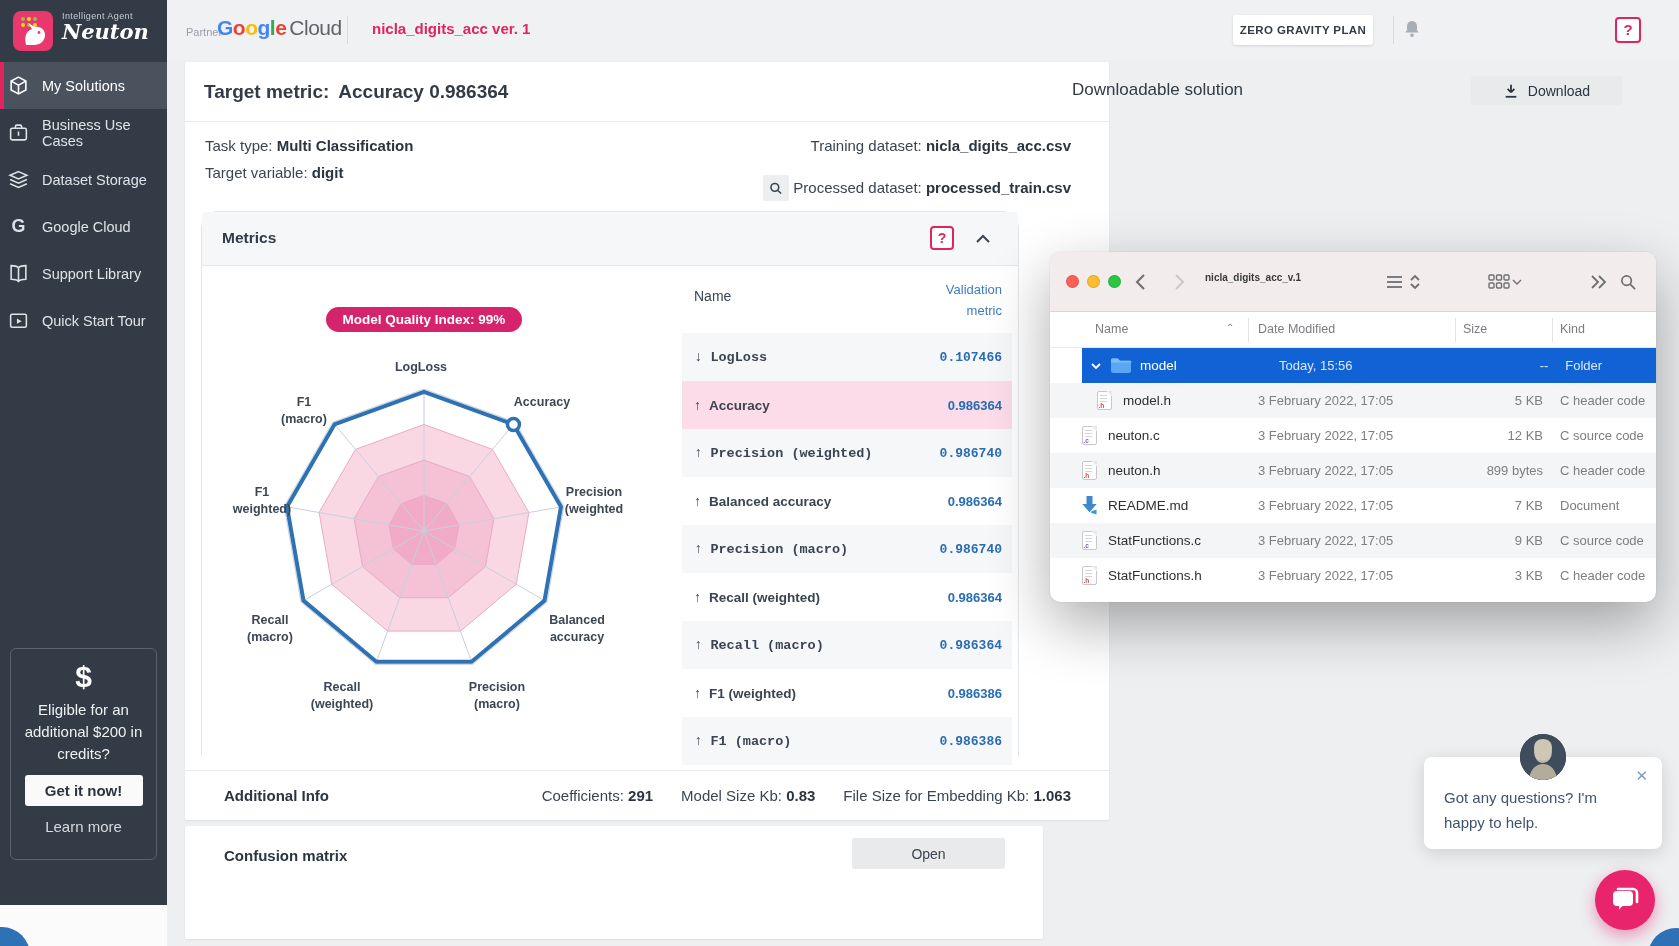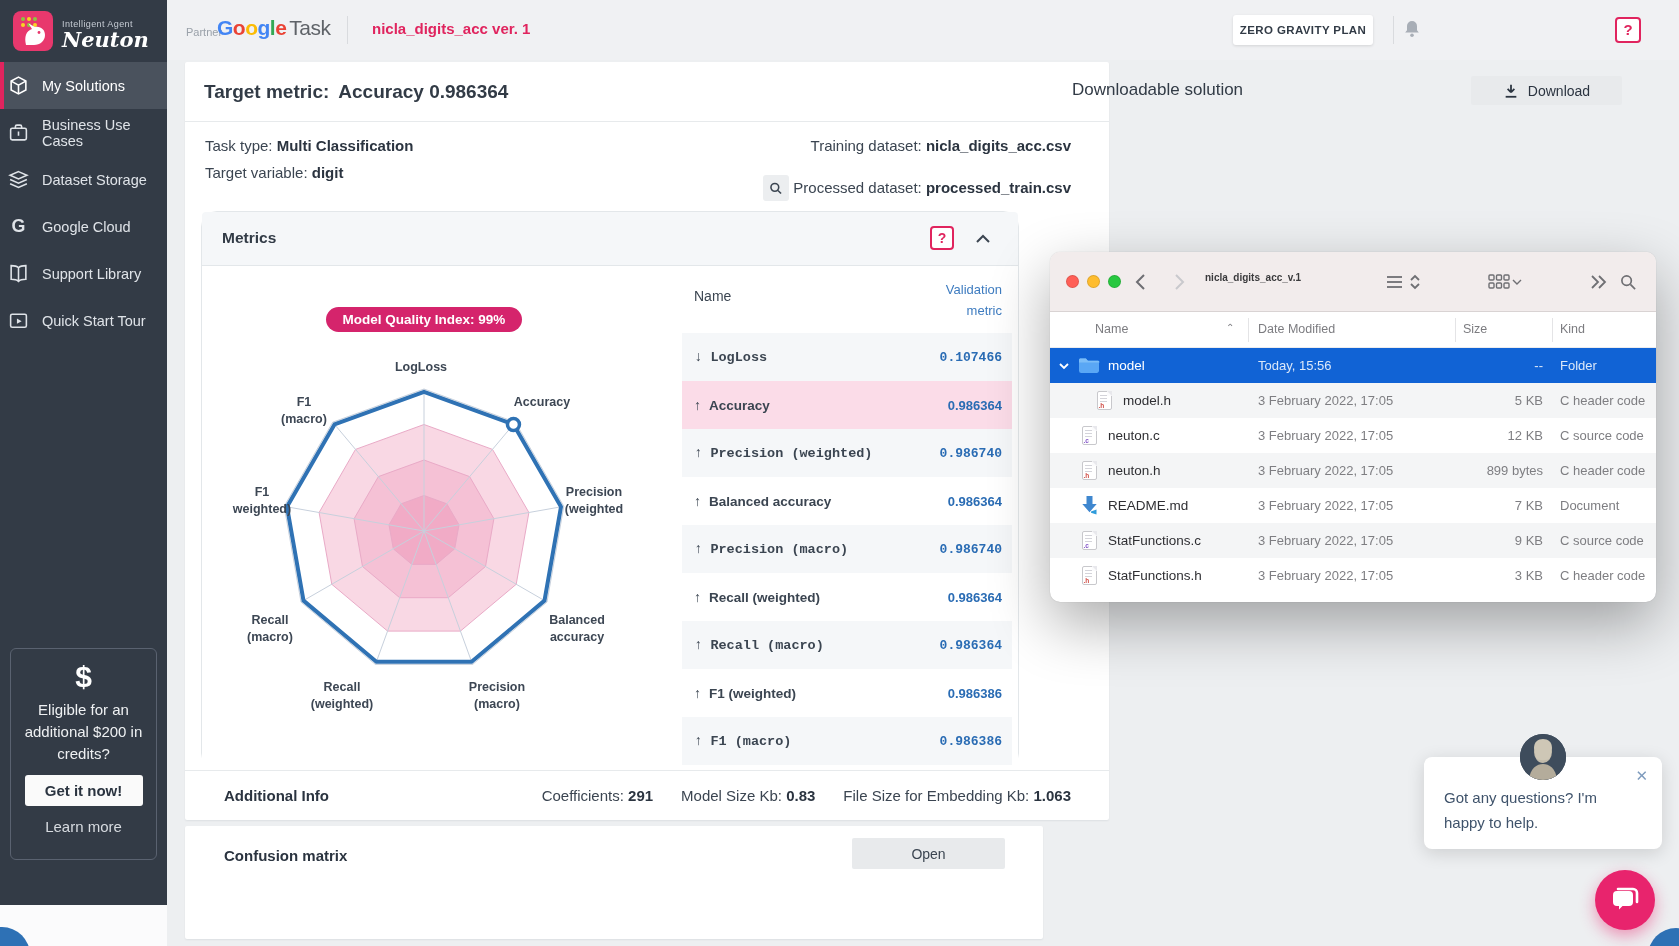--- a/index.html
+++ b/index.html
@@ -2,21 +2,21 @@
 <html><head>
 <meta charset="utf-8">
 <style>
   * { box-sizing: border-box; }
   html,body { margin:0; padding:0; }
   body { font-family:"Liberation Sans", sans-serif; background:#dfe2e5; }
   #screen { position:relative; width:1679px; height:946px; background:#edeff1; overflow:hidden; }
 
   
   .sidebar { position:absolute; left:0; top:0; width:167px; height:905px; background:#333b46; z-index:5; }
-  .logo { display:flex; align-items:flex-end; gap:9px; padding:11px 0 11px 13px; height:62px; }
+  .logo { display:flex; align-items:flex-start; gap:9px; padding:11px 0 11px 13px; height:62px; }
   .logo-mark { width:40px; height:40px; border-radius:8px; background:#e8386d; flex:0 0 auto; }
   .logo-text .tagline { font-size:9px; color:#c6ccd4; letter-spacing:.4px; }
   .logo-text .brandname { font-family:"DejaVu Serif", serif; font-style:italic; font-weight:bold; font-size:21px; color:#ffffff; line-height:22px; }
   .nav-item { position:relative; display:flex; align-items:center; gap:13px; height:47px; padding-left:8px; color:#dfe3e8; font-size:14.5px; cursor:pointer; }
   .nav-item.active { background:#4a525d; color:#ffffff; }
   .nav-item.active::before { content:""; position:absolute; left:0; top:0; bottom:0; width:4px; background:#e0245e; }
   .nav-icon { width:21px; height:21px; display:inline-flex; }
   .nav-icon svg { width:21px; height:21px; }
   .promo { position:absolute; left:10px; right:10px; top:648px; height:212px; border:1px solid #5a6270; border-radius:6px; text-align:center; color:#eef0f2; padding-top:10px; }
   .promo-dollar { font-size:30px; font-weight:bold; color:#fff; line-height:36px; }
@@ -95,21 +95,21 @@
   .f-colhead { position:relative; height:36px; background:#fff; border-bottom:1px solid #ececee; font-size:12.5px; color:#7c7c80; }
   .f-colhead .ch { position:absolute; top:10px; }
   .cdiv { position:absolute; top:6px; width:1px; height:24px; background:#e4e4e6; }
   .f-rows { position:relative; }
   .f-row { display:flex; align-items:center; height:35px; font-size:13px; color:#7e7e82; cursor:default; }
   .f-row .cell-name { width:198px; display:flex; align-items:center; color:#2f2f33; font-size:13.5px; }
   .f-row .cell-date { width:207px; padding-left:10px; }
   .f-row .cell-size { width:97px; text-align:right; padding-right:9px; }
   .f-row .cell-kind { width:104px; padding-left:8px; }
   .f-row.fstripe { background:#f4f5f6; }
-  .f-row.sel { background:#1163d5; color:rgba(255,255,255,.85); }
+  .f-row.sel { background:#1163d5; color:rgba(255,255,255,.85);margin-left:32px; }
   .f-row.sel .cell-name { color:#fff; }
   .disc { width:16px; margin-left:8px; display:inline-flex; }
   .fic-gap { display:inline-flex; width:22px; margin-left:4px; justify-content:center; }
   .indent .fic-gap { margin-left:19px; }
   .fic { position:relative; width:15px; height:19px; background:#fff; border:1px solid #c8c8cc; border-radius:2px; }
   .fic::before { content:""; position:absolute; right:-1px; top:-1px; border-style:solid; border-width:0 5px 5px 0; border-color:transparent #e8e8ec #fbfbfc transparent; }
   .fic .lines { position:absolute; left:2px; right:4px; top:3px; height:8px; background:repeating-linear-gradient(#d4d4da 0 1px, transparent 1px 3px); }
   .fic .ext { position:absolute; left:1px; bottom:0; font-size:6.5px; font-weight:bold; }
   .ext-h { color:#cf4a43; } .ext-c { color:#8456c8; }
   .fname { margin-left:8px; }
@@ -204,21 +204,21 @@
       <div class="promo-dollar">$</div>
       <div class="promo-msg">Eligible for an additional $200 in credits?</div>
       <button class="promo-btn">Get it now!</button>
       <span class="promo-link">Learn more</span>
     </div>
   </aside>
   <div class="sidebar-bottom"></div>
 
   <header class="header">
     <span class="partner">Partner</span>
-    <span class="google-logo"><span id="google-letters"><span style="color: rgb(66, 133, 244);">G</span><span style="color: rgb(234, 67, 53);">o</span><span style="color: rgb(251, 188, 5);">o</span><span style="color: rgb(66, 133, 244);">g</span><span style="color: rgb(52, 168, 83);">l</span><span style="color: rgb(234, 67, 53);">e</span></span><span class="cloud-word">Task</span></span>
+    <span class="google-logo"><span id="google-letters"><span style="color: rgb(66, 133, 244);">G</span><span style="color: rgb(234, 67, 53);">o</span><span style="color: rgb(251, 188, 5);">o</span><span style="color: rgb(66, 133, 244);">g</span><span style="color: rgb(52, 168, 83);">l</span><span style="color: rgb(234, 67, 53);">e</span></span><span class="cloud-word">Cloud</span></span>
     <div class="hdr-divider" style="left:180px;"></div>
     <span class="solution-title">nicla_digits_acc ver. 1</span>
     <button class="plan-btn">ZERO GRAVITY PLAN</button>
     <div class="hdr-divider" style="left:1226px;"></div>
     <span class="bell">
       <svg viewBox="0 0 24 24" width="24" height="24">
           <path d="M12 3a5 5 0 0 0-5 5v4.2L5.2 14.6h13.6L17 12.2V8a5 5 0 0 0-5-5z" fill="#a8aeb6"></path>
           <circle cx="12" cy="17.3" r="1.8" fill="#a8aeb6"></circle>
         </svg>
     </span>

